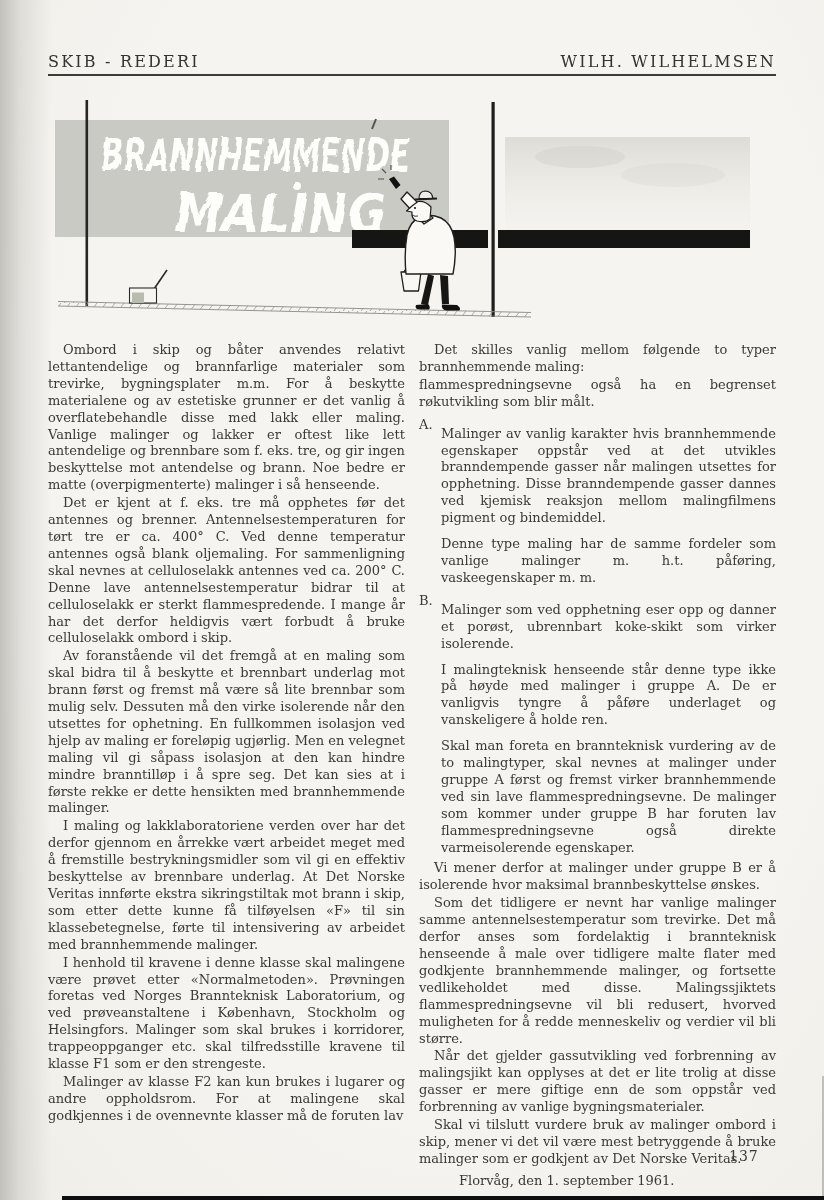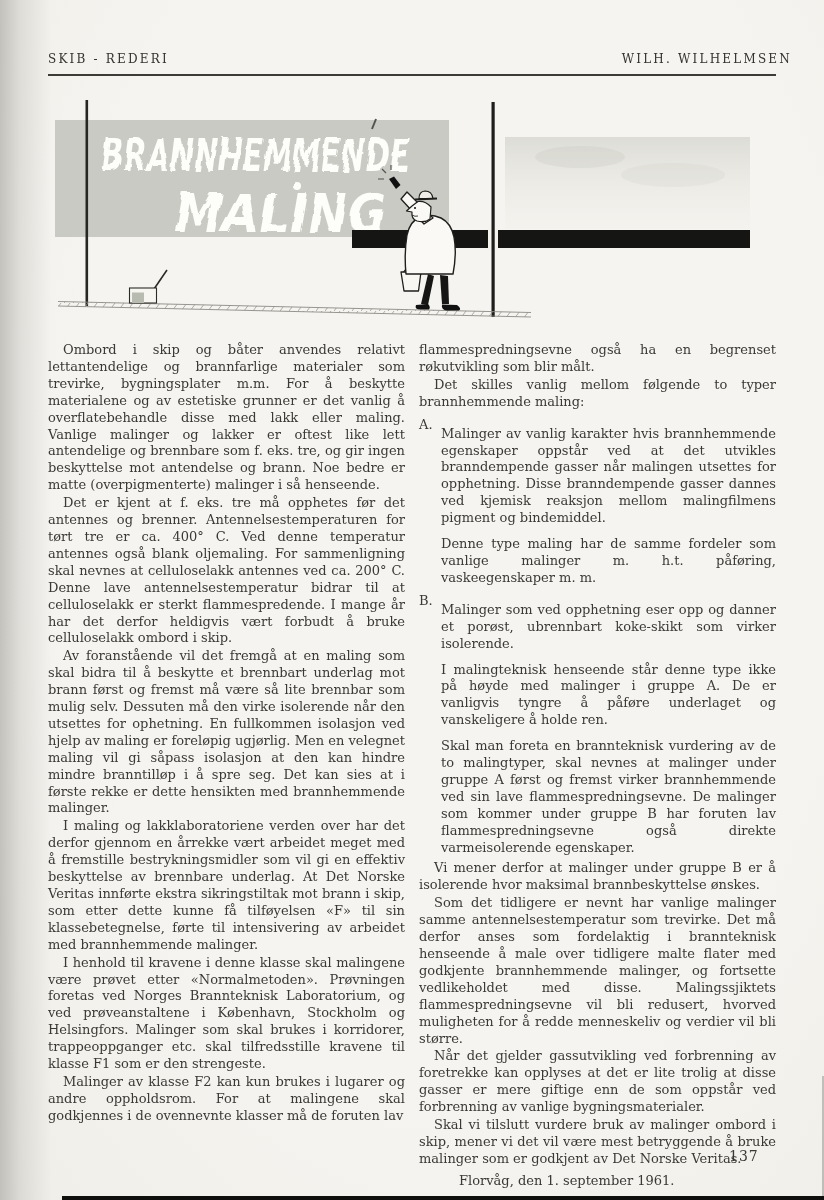--- a/index.html
+++ b/index.html
@@ -10,22 +10,22 @@
     font-family:"DejaVu Serif", serif;color:#3a3833;
   }
   
   .spine-shadow{position:absolute;left:0;top:0;bottom:0;width:52px;
     background:linear-gradient(to right, rgba(130,128,122,.42), rgba(130,128,122,.18) 20px, rgba(130,128,122,0) 52px);
     pointer-events:none;}
   .bottom-strip{position:absolute;left:62px;right:0;bottom:0;height:4px;background:#0f0f0e;}
   .edge-right{position:absolute;right:0;bottom:4px;height:120px;width:2px;background:rgba(100,98,92,.35);}
 
   
-  .running-head{position:absolute;top:52px;left:48px;right:32px;height:20px;
-    font-size:12px;letter-spacing:2.2px;color:#34332e;}
+  .running-head{position:absolute;top:52px;left:48px;right:48px;height:20px;
+    font-size:16px;letter-spacing:2.2px;color:#34332e;}
   .running-head .left{position:absolute;left:0;top:0;}
   .running-head .right{position:absolute;right:0;top:0;text-align:center;}
   .head-rule{position:absolute;top:74px;left:48px;width:728px;height:2px;background:#3d3b36;}
 
   
   .illo{position:absolute;left:55px;top:95px;width:710px;height:230px;}
 
   
   .col{position:absolute;top:341px;width:357px;font-size:13px;line-height:16.9px;
     text-align:justify;color:#3b3935;}
@@ -132,40 +132,40 @@
 
   <div id="col-left" class="col col-left">
       <p class="para indent">Ombord i skip og båter anvendes relativt lettantendelige og brannfarlige materialer som trevirke, bygningsplater m.m. For å beskytte materialene og av estetiske grunner er det vanlig å overflatebehandle disse med lakk eller maling. Vanlige malinger og lakker er oftest like lett antendelige og brennbare som f. eks. tre, og gir ingen beskyttelse mot antendelse og brann. Noe bedre er matte (overpigmenterte) malinger i så henseende.</p>
       <p class="para indent">Det er kjent at f. eks. tre må opphetes før det antennes og brenner. Antennelsestemperaturen for tørt tre er ca. 400° C. Ved denne temperatur antennes også blank oljemaling. For sammenligning skal nevnes at celluloselakk antennes ved ca. 200° C. Denne lave antennelsestemperatur bidrar til at celluloselakk er sterkt flammespredende. I mange år har det derfor heldigvis vært forbudt å bruke celluloselakk ombord i skip.</p>
       <p class="para indent">Av foranstående vil det fremgå at en maling som skal bidra til å beskytte et brennbart underlag mot brann først og fremst må være så lite brennbar som mulig selv. Dessuten må den virke isolerende når den utsettes for ophetning. En fullkommen isolasjon ved hjelp av maling er foreløpig ugjørlig. Men en velegnet maling vil gi såpass isolasjon at den kan hindre mindre branntilløp i å spre seg. Det kan sies at i første rekke er dette hensikten med brannhemmende malinger.</p>
       <p class="para indent">I maling og lakklaboratoriene verden over har det derfor gjennom en årrekke vært arbeidet meget med å fremstille bestrykningsmidler som vil gi en effektiv beskyttelse av brennbare underlag. At Det Norske Veritas innførte ekstra sikringstiltak mot brann i skip, som etter dette kunne få tilføyelsen «F» til sin klassebetegnelse, førte til intensivering av arbeidet med brannhemmende malinger.</p>
       <p class="para indent">I henhold til kravene i denne klasse skal malingene være prøvet etter «Normalmetoden». Prøvningen foretas ved Norges Brannteknisk Laboratorium, og ved prøveanstaltene i København, Stockholm og Helsingfors. Malinger som skal brukes i korridorer, trappeoppganger etc. skal tilfredsstille kravene til klasse F1 som er den strengeste.</p>
       <p class="para indent">Malinger av klasse F2 kan kun brukes i lugarer og andre oppholdsrom. For at malingene skal godkjennes i de ovennevnte klasser må de foruten lav</p>
     </div>
   <div id="col-right" class="col col-right">
+      <p class="para indent">Det skilles vanlig mellom følgende to typer brannhemmende maling:</p>
       <p class="para plain">flammespredningsevne også ha en begrenset røkutvikling som blir målt.</p>
-      <p class="para indent">Det skilles vanlig mellom følgende to typer brannhemmende maling:</p>
       <div class="list-item">
         <span class="marker">A.</span>
         <div class="list-body">
           <p class="para">Malinger av vanlig karakter hvis brannhemmende egenskaper oppstår ved at det utvikles branndempende gasser når malingen utsettes for opphetning. Disse branndempende gasser dannes ved kjemisk reaksjon mellom malingfilmens pigment og bindemiddel.</p>
           <p class="para">Denne type maling har de samme fordeler som vanlige malinger m. h.t. påføring, vaskeegenskaper m. m.</p>
         </div>
       </div>
       <div class="list-item">
         <span class="marker">B.</span>
         <div class="list-body">
           <p class="para">Malinger som ved opphetning eser opp og danner et porøst, ubrennbart koke-skikt som virker isolerende.</p>
           <p class="para">I malingteknisk henseende står denne type ikke på høyde med malinger i gruppe A. De er vanligvis tyngre å påføre underlaget og vanskeligere å holde ren.</p>
           <p class="para">Skal man foreta en brannteknisk vurdering av de to malingtyper, skal nevnes at malinger under gruppe A først og fremst virker brannhemmende ved sin lave flammespredningsevne. De malinger som kommer under gruppe B har foruten lav flammespredningsevne også direkte varmeisolerende egenskaper.</p>
         </div>
       </div>
       <p class="para indent">Vi mener derfor at malinger under gruppe B er å isolerende hvor maksimal brannbeskyttelse ønskes.</p>
       <p class="para indent">Som det tidligere er nevnt har vanlige malinger samme antennelsestemperatur som trevirke. Det må derfor anses som fordelaktig i brannteknisk henseende å male over tidligere malte flater med godkjente brannhemmende malinger, og fortsette vedlikeholdet med disse. Malingssjiktets flammespredningsevne vil bli redusert, hvorved muligheten for å redde menneskeliv og verdier vil bli større.</p>
-      <p class="para indent">Når det gjelder gassutvikling ved forbrenning av foretrekke kan opplyses at det er lite trolig at disse gasser er mere giftige enn de som oppstår ved forbrenning av vanlige bygningsmaterialer.</p>
+      <p class="para indent">Når det gjelder gassutvikling ved forbrenning av malingsjikt kan opplyses at det er lite trolig at disse gasser er mere giftige enn de som oppstår ved forbrenning av vanlige bygningsmaterialer.</p>
       <p class="para indent">Skal vi tilslutt vurdere bruk av malinger ombord i skip, mener vi det vil være mest betryggende å bruke malinger som er godkjent av Det Norske Veritas.</p>
       <p class="para dateline">Florvåg, den 1. september 1961.</p>
       <div class="signatures">
         <span class="sig">Finn Dahl.</span>
         <span class="sig">H. Guldhav.</span>
       </div>
     </div>
 
   <div class="page-number">137</div>
   <div class="bottom-strip"></div>

